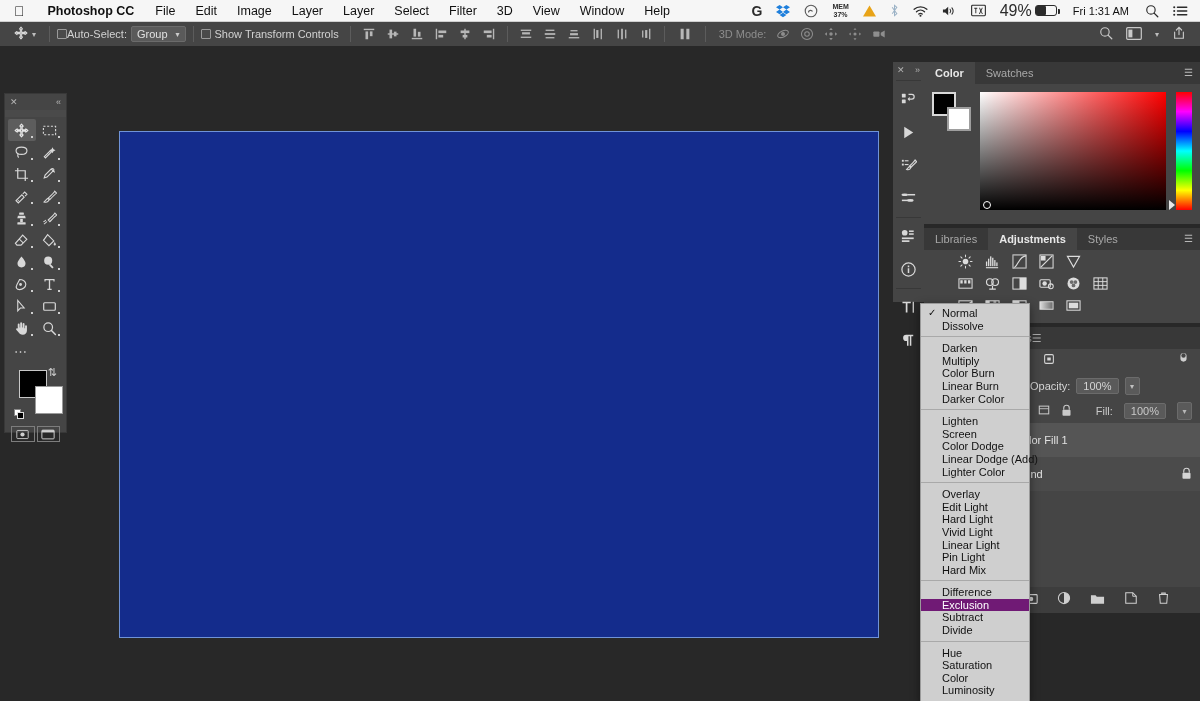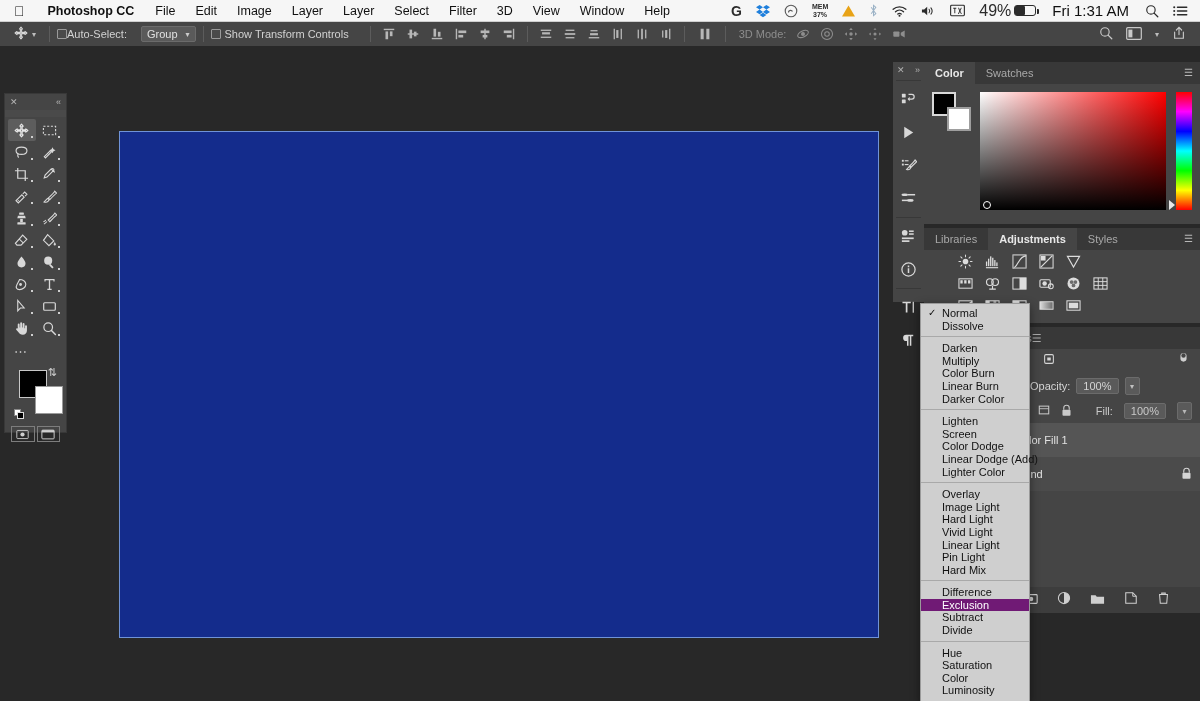--- a/index.html
+++ b/index.html
@@ -17,21 +17,21 @@
     background: #f6f6f6;
     display: flex; align-items: center;
     font-size: 12.5px; color: #101010;
     border-bottom: 1px solid #cfcfcf;
   }
   .macbar .apple { padding: 0 12px 0 14px; font-size: 14px; line-height: 1; }
   .macbar .appname { font-weight: bold; padding: 0 11px; font-size: 12.5px; }
   .macbar .mi { padding: 0 10px; white-space: nowrap; }
   .macbar .spacer { flex: 1; }
   .macbar .st { padding: 0 7px; display: flex; align-items: center; color: #2b2b2b; }
-  .macbar .clock { padding: 0 9px; font-size: 15px; white-space: nowrap; }
+  .macbar .clock { padding: 0 9px; font-size: 11px; white-space: nowrap; }
   .mem { font-size: 7px; line-height: 7.5px; text-align: center; font-weight: bold; }
   .dropbox { color: #1e7fdc; font-size: 13px; }
   .grammarly { color: #17a0e0; font-size: 14px; font-weight: bold; }
   .cc-ic { color: #555; font-size: 13px; }
   .warn { color: #e8a317; font-size: 13px; }
   .bt { color: #9bb2c6; font-size: 12px; }
   .batt-pct { font-size: 16px; padding-right: 3px; }
   .battery {
     display: inline-block; width: 22px; height: 11px;
     border: 1.3px solid #2b2b2b; border-radius: 3px; position: relative;
@@ -49,21 +49,21 @@
     font-size: 11px; color: #d2d2d2;
   }
   .optbar .sep { width: 1px; height: 16px; background: #5c5c5c; margin: 0 7px; }
   .opt-tool {
     display: flex; align-items: center; gap: 4px; padding: 0 6px 0 14px;
   }
   .chk {
     width: 10px; height: 10px; border: 1px solid #9a9a9a; background: #4a4a4a;
     display: inline-block; border-radius: 1px;
   }
-  .opt-label { padding-right: 14px; }
+  .opt-label { padding-right: 4px; }
   .mini-select {
     background: #5a5a5a; border: 1px solid #6b6b6b; border-radius: 2px;
     padding: 1px 5px; display: flex; align-items: center; gap: 8px;
     font-size: 11px; color: #e0e0e0;
   }
   .optbar .grp { display: flex; align-items: center; gap: 10px; padding: 0 4px; }
   .align-ic { width: 14px; height: 14px; opacity: .82; display: block; }
   .mode3d { color: #8d8d8d; padding: 0 6px; }
   .opt-right { margin-left: auto; display: flex; align-items: center; gap: 13px; padding-right: 14px; }
   .caret { font-size: 8px; opacity: .85; }
@@ -1012,21 +1012,21 @@
       <div class="bm-item">Linear Burn</div>
       <div class="bm-item">Darker Color</div>
       <div class="bm-sep"></div>
       <div class="bm-item">Lighten</div>
       <div class="bm-item">Screen</div>
       <div class="bm-item">Color Dodge</div>
       <div class="bm-item">Linear Dodge (Add)</div>
       <div class="bm-item">Lighter Color</div>
       <div class="bm-sep"></div>
       <div class="bm-item">Overlay</div>
-      <div class="bm-item">Image Light</div>
+      <div class="bm-item">Edit Light</div>
       <div class="bm-item">Hard Light</div>
       <div class="bm-item">Vivid Light</div>
       <div class="bm-item">Linear Light</div>
       <div class="bm-item">Pin Light</div>
       <div class="bm-item">Hard Mix</div>
       <div class="bm-sep"></div>
       <div class="bm-item">Difference</div>
       <div class="bm-item hl">Exclusion</div>
       <div class="bm-item">Subtract</div>
       <div class="bm-item">Divide</div>

